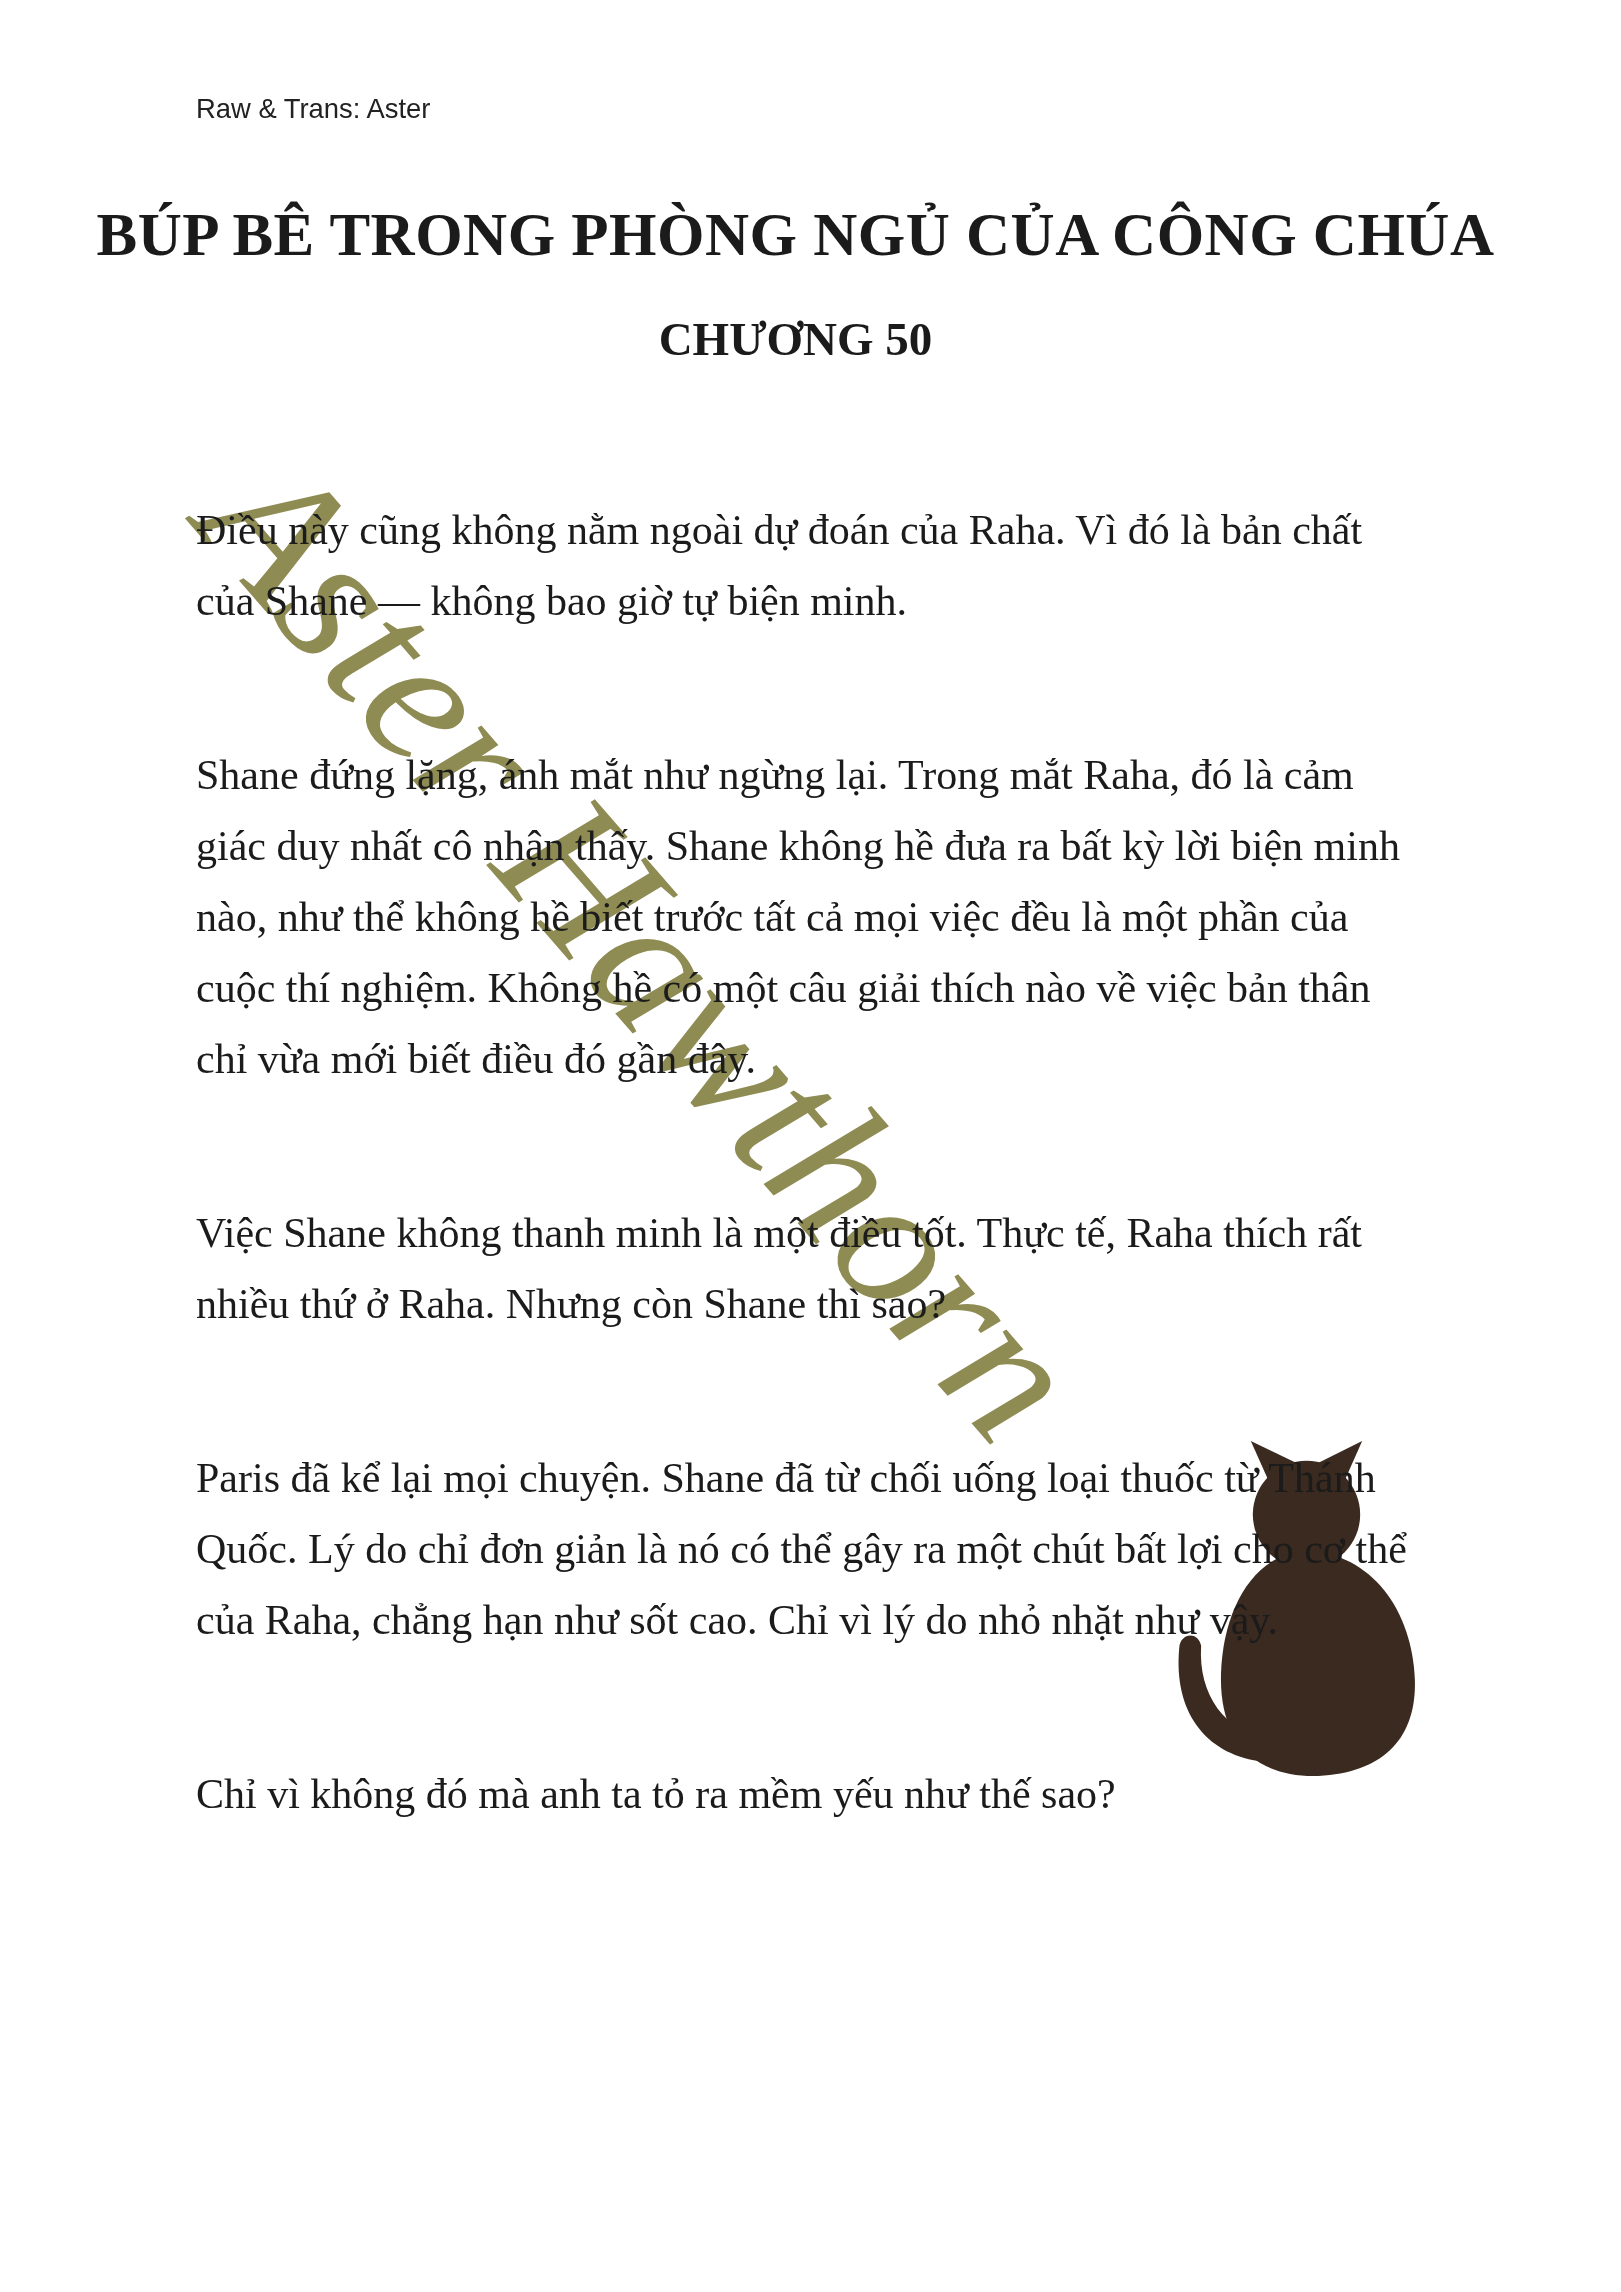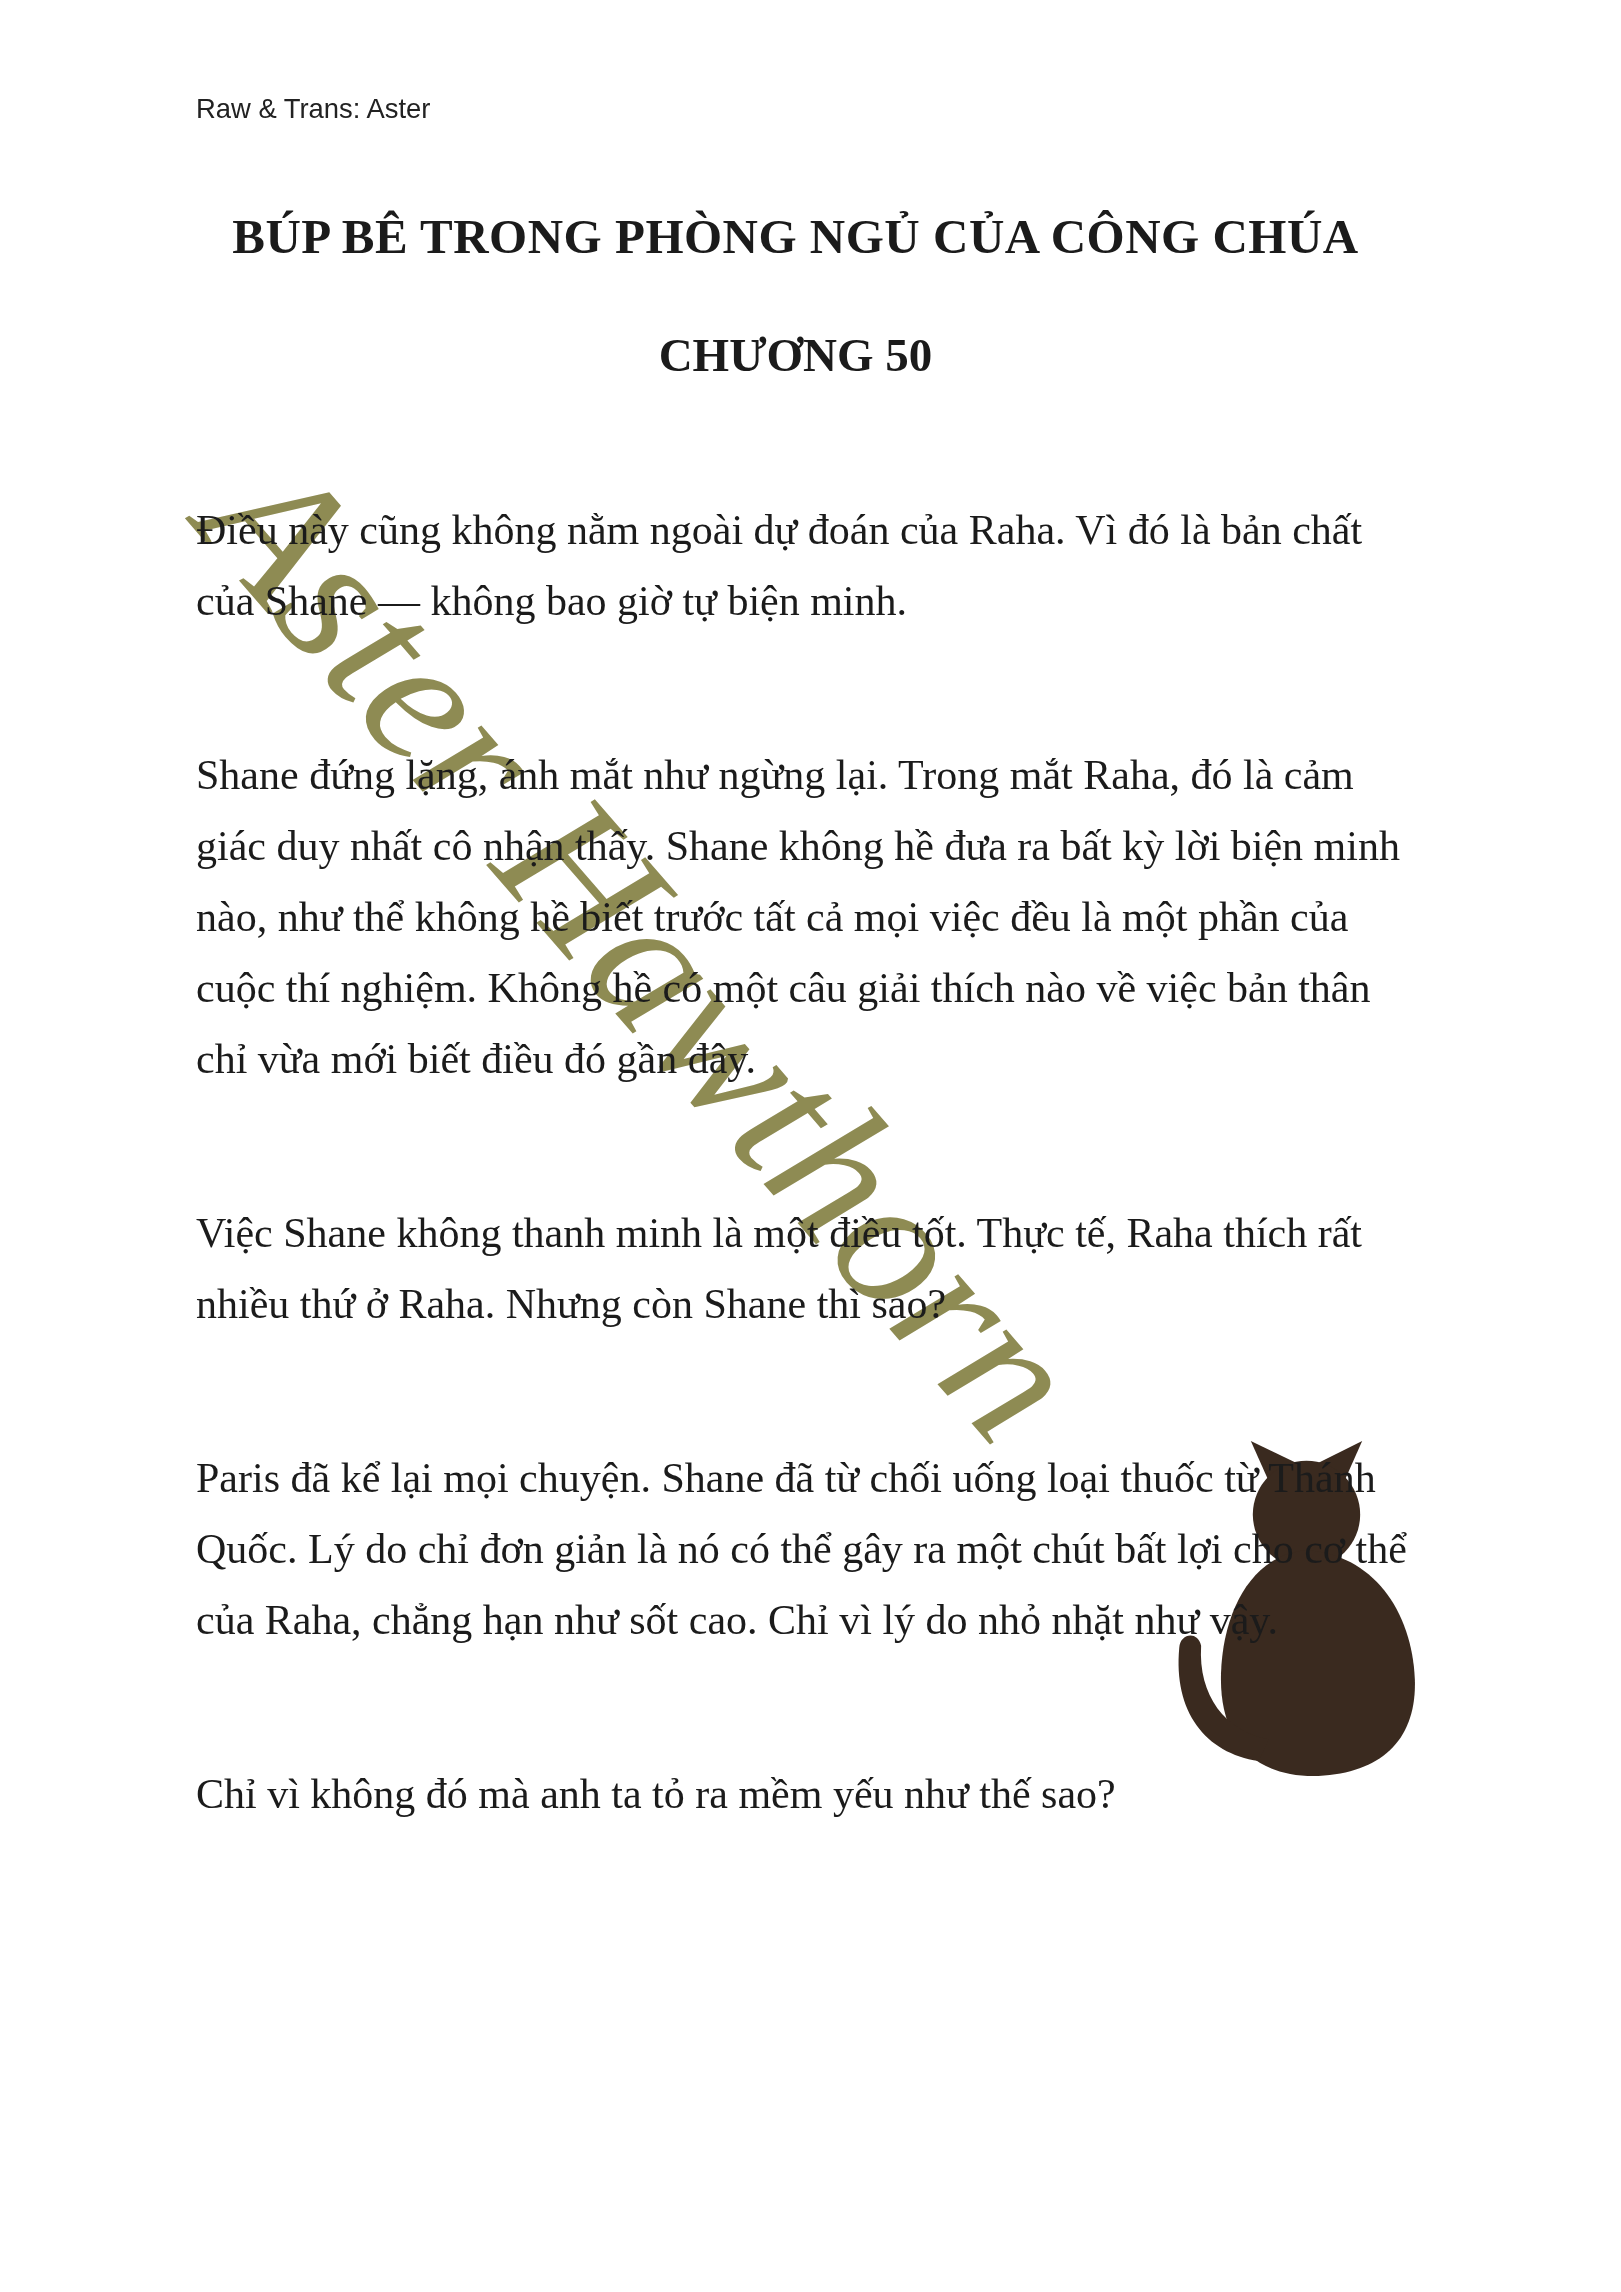--- a/index.html
+++ b/index.html
@@ -25,34 +25,34 @@
     color: #222222;
     z-index: 3;
   }
   .doc-title {
     position: absolute;
     left: 0;
     right: 0;
     top: 196px;
     text-align: center;
     font-weight: bold;
-    font-size: 49px;
+    font-size: 61px;
     letter-spacing: 0.5px;
-    margin: 12px;
+    margin: 4px;
     z-index: 3;
   }
   .chapter-heading {
     position: absolute;
     left: 0;
     right: 0;
     top: 312px;
     text-align: center;
     font-weight: bold;
     font-size: 47px;
-    margin: 16px;
+    margin: 0;
     z-index: 3;
   }
   .body-text {
     position: absolute;
     left: 196px;
     width: 1229px;
     top: 495px;
     font-size: 42px;
     line-height: 71px;
     z-index: 2;

